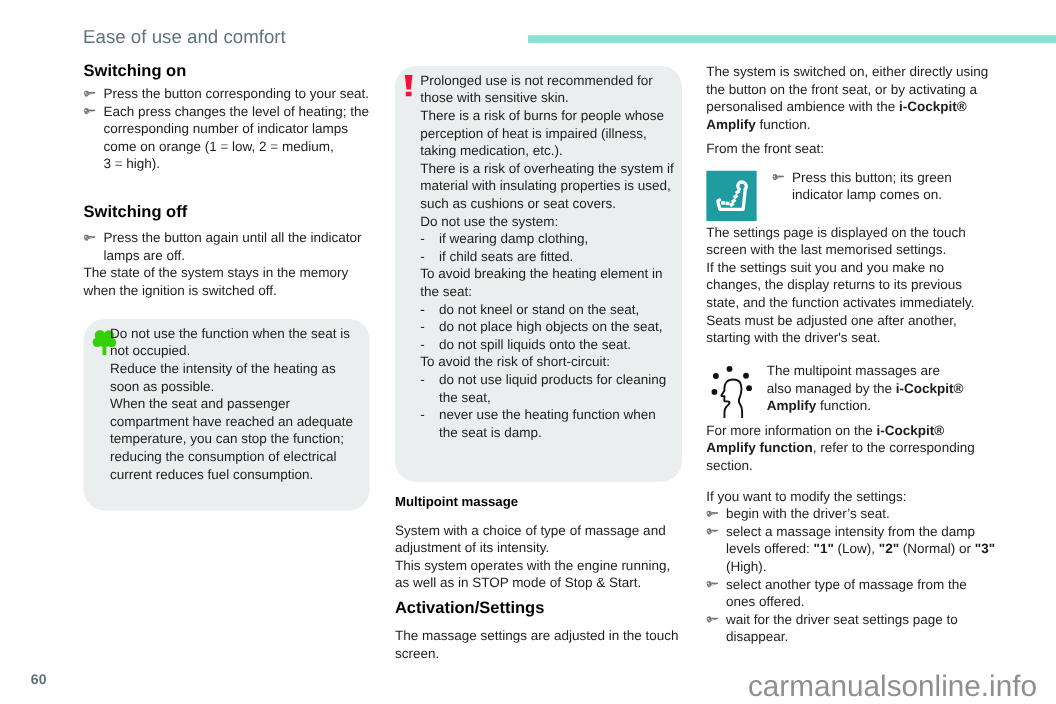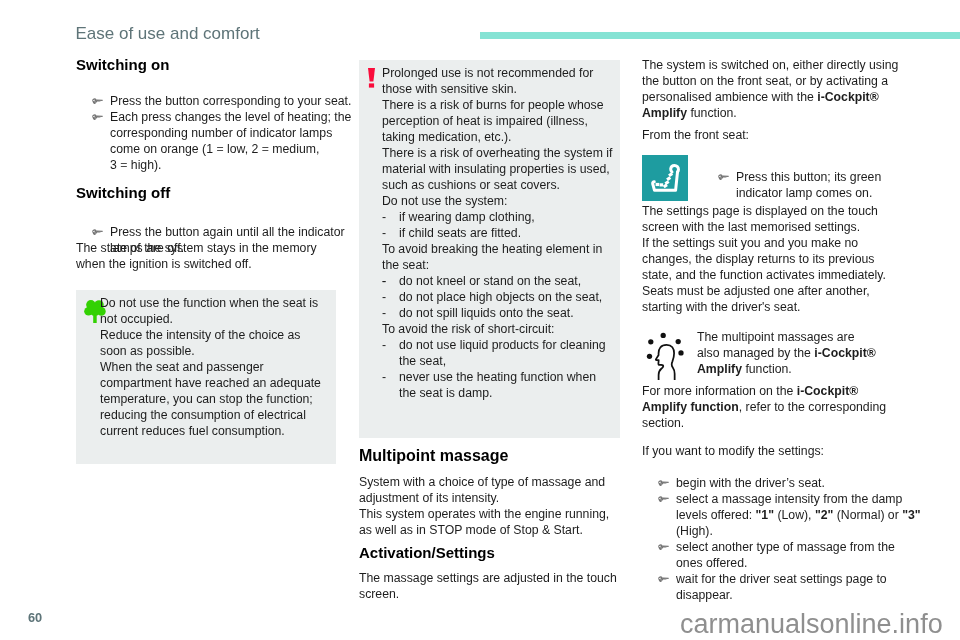--- a/index.html
+++ b/index.html
@@ -13,34 +13,34 @@
   .chapter-title{
     position:absolute;left:75.5px;top:26.5px;
     font-size:17px;line-height:14px;color:#5e7478;white-space:nowrap;
   }
   .header-rule{
     position:absolute;left:480px;top:32px;width:480px;height:6.5px;background:#85e3d4;
   }
 
   .blk{position:absolute;}
   h3.sub{font-size:15.0px;line-height:16px;font-weight:bold;color:#000;margin:0;padding:0;}
-  h2.sec{font-size:16px;line-height:16px;font-weight:bold;color:#000;margin:0;padding:0;}
+  h2.sec{font-size:12px;line-height:16px;font-weight:bold;color:#000;margin:0;padding:0;}
   p.t{margin:0;padding:0;font-size:12.28px;line-height:16px;color:#1d1d1d;}
 
-  ul.hand{list-style:none;margin:16px;padding:0;}
+  ul.hand{list-style:none;margin:0;padding:0;}
   ul.hand > li{position:relative;padding-left:18px;font-size:12.28px;line-height:16px;color:#1d1d1d;}
   .hnd{position:absolute;left:0px;top:5.0px;line-height:0;font-size:0;}
 
   ul.dash{list-style:none;margin:0;padding:0;}
   ul.dash > li{position:relative;padding-left:17px;font-size:12.28px;line-height:16px;color:#1d1d1d;}
   .dsh{position:absolute;left:0px;top:0;font-size:12.28px;line-height:16px;}
 
   .eqs{color:#4d4d4d;}
 
-  .box{position:absolute;background:#ebeeee;}
+  .box{position:absolute;background:#ebeeee;border-radius:19px;}
   .warn-mark{position:absolute;left:8px;top:8px;line-height:0;font-size:0;}
   .eco-mark{position:absolute;left:8px;top:9px;line-height:0;font-size:0;}
 
   .figbox{position:absolute;line-height:0;font-size:0;}
   .headbox{position:absolute;line-height:0;font-size:0;}
 
   .pagenum{position:absolute;left:28px;top:610.5px;font-size:12.8px;line-height:14px;font-weight:bold;color:#5d7478;}
   .watermark{position:absolute;left:680px;top:610px;font-size:27px;line-height:28px;color:#8f8f8f;}
   b{font-weight:bold;}
 </style></head><body>
@@ -87,21 +87,21 @@
             <circle cx="6.9" cy="5.8" r="4.75"></circle>
             <circle cx="15.0" cy="5.9" r="4.75"></circle>
             <circle cx="4.5" cy="12.2" r="4.3"></circle>
             <circle cx="17.4" cy="12.4" r="4.3"></circle>
             <circle cx="10.9" cy="10.5" r="6.3"></circle>
             <rect x="9.2" y="15.3" width="3.5" height="8.7"></rect>
           </g>
         </svg></span>
 <div style="position:absolute;left:24px;top:4.5px;width:224px;">
 <p class="t">Do not use the function when the seat is not occupied.</p>
-<p class="t">Reduce the intensity of the choice as soon as possible.</p>
+<p class="t">Reduce the intensity of the heating as soon as possible.</p>
 <p class="t">When the seat and passenger compartment have reached an adequate temperature, you can stop the function; reducing the consumption of electrical current reduces fuel consumption.</p>
 </div>
     </div>
 <div class="box" style="left:359px;top:60px;width:261px;height:378px;">
 <span class="warn-mark"><svg viewBox="0 0 9 20" width="9" height="20" xmlns="http://www.w3.org/2000/svg">
           <path fill="#fa0c3b" d="M1.0 0 H8.0 L6.4 13.4 H2.6 Z"></path>
           <rect x="1.9" y="15.4" width="5.2" height="4.2" fill="#fa0c3b"></rect>
         </svg></span>
 <div style="position:absolute;left:23px;top:5px;width:233px;">
 <p class="t">Prolonged use is not recommended for those with sensitive skin.</p>

